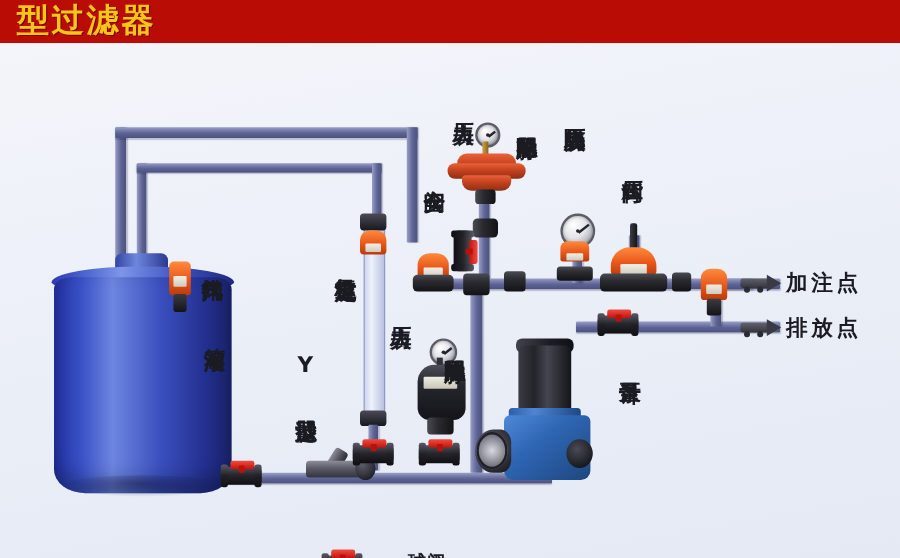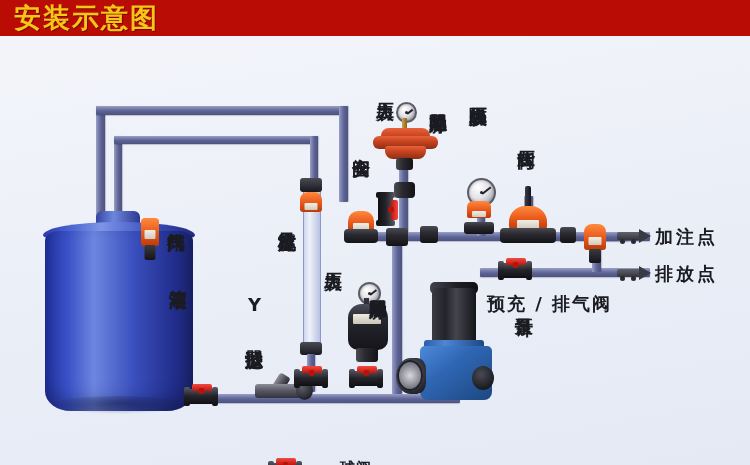--- a/index.html
+++ b/index.html
@@ -231,21 +231,21 @@
     position:absolute;left:340px;top:423px;font-size:15px;font-weight:bold;color:#1b1b22;
     letter-spacing:1px;
   }
 </style>
 </head>
 <body>
 
 <div id="stage">
 
   <div id="banner">
-    <div id="banner-text">安装示意图</div>
+    <div id="banner-text">型过滤器</div>
   </div>
 
   <div id="canvas">
 
     <div class="pipe v" style="left:96px;top:70px;width:9px;height:125px;"></div>
     <div class="pipe h" style="left:96px;top:70px;width:252px;height:9px;"></div>
     <div class="pipe v" style="left:339px;top:70px;width:9px;height:96px;"></div>
 
     <div class="pipe v" style="left:114px;top:100px;width:8px;height:96px;"></div>
     <div class="pipe h" style="left:114px;top:100px;width:204px;height:8px;"></div>
@@ -419,21 +419,20 @@
     <div class="lbl vert" style="left:170px;top:240px;">溶液箱</div>
     <div class="lbl vert" style="left:279px;top:182px;">流量标定柱</div>
     <div class="lbl vert" style="left:246px;top:258px;">Y 型过滤器</div>
     <div class="lbl vert" style="left:325px;top:222px;">压力表</div>
     <div class="lbl vert" style="left:377px;top:52px;">压力表</div>
     <div class="lbl vert" style="left:430px;top:64px;">脉冲阻尼器</div>
     <div class="lbl vert" style="left:370px;top:250px;">脉冲阻尼器</div>
     <div class="lbl vert" style="left:470px;top:57px;">隔膜压力表</div>
     <div class="lbl vert" style="left:353px;top:108px;">安全阀</div>
     <div class="lbl vert" style="left:518px;top:100px;">背压阀</div>
-    <div class="lbl" style="left:487px;top:260px;letter-spacing:2px;">预充 / 排气阀</div>
     <div class="lbl vert" style="left:516px;top:268px;">计量泵</div>
     <div class="lbl" style="left:655px;top:193px;letter-spacing:3px;">加注点</div>
     <div class="lbl" style="left:655px;top:230px;letter-spacing:3px;">排放点</div>
 
     <div class="ballvalve" id="legend-valve">
       <div class="body"></div>
         <div class="ring" style="left:0;"></div>
       <div class="ring" style="left:28px;"></div>
         <div class="handle"></div>
         <div class="stem"></div>

